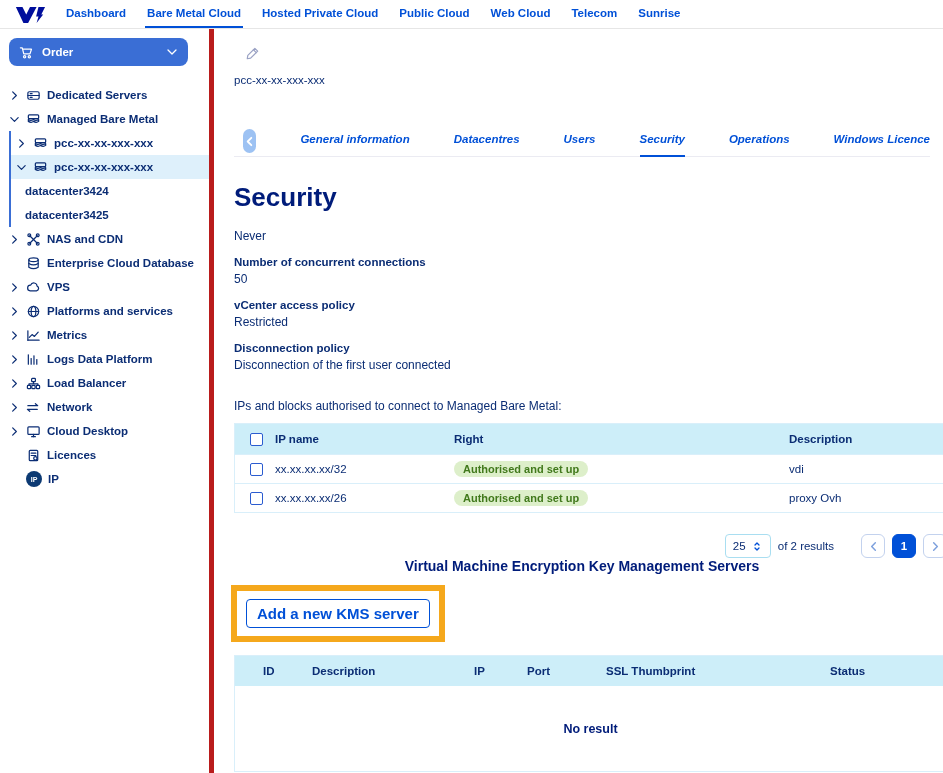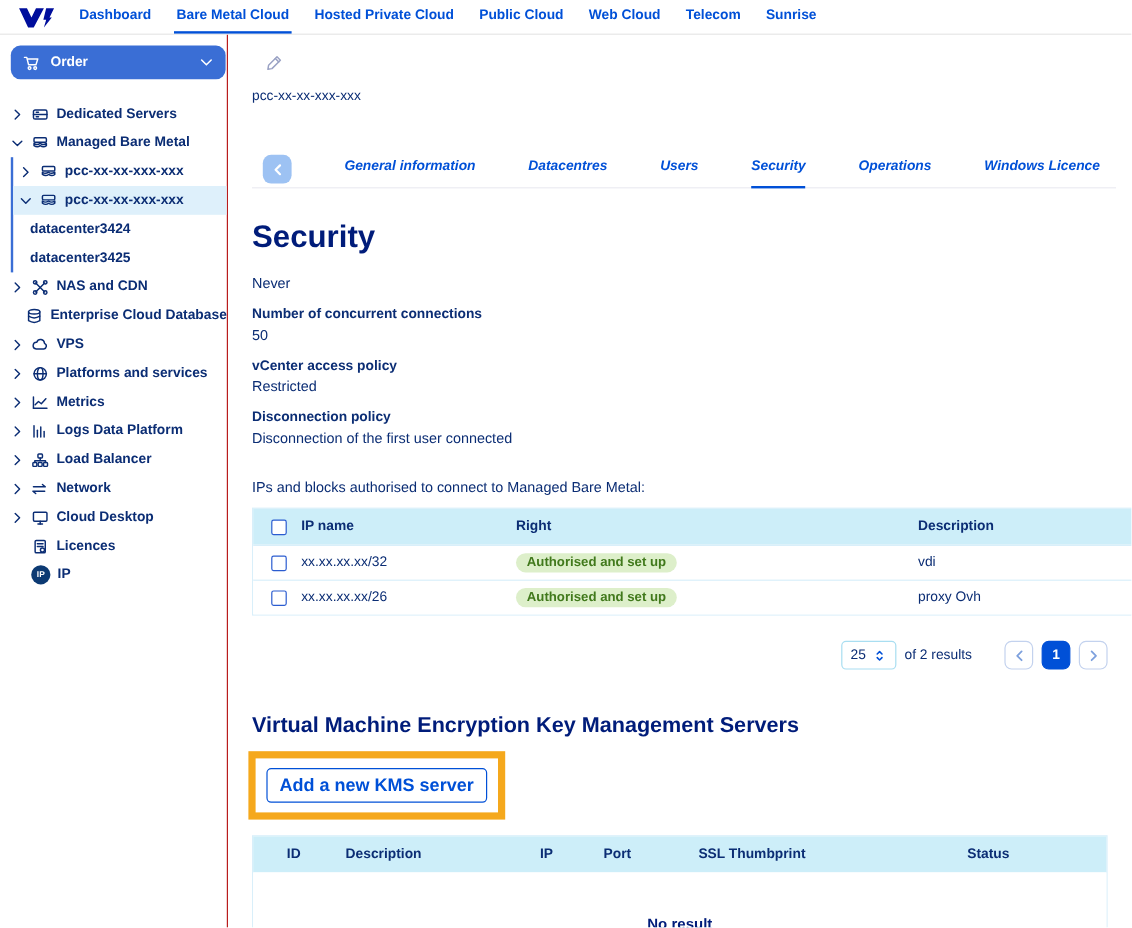--- a/index.html
+++ b/index.html
@@ -16,21 +16,21 @@
   
   .topnav{height:29px; display:flex; align-items:stretch; border-bottom:1px solid #e6e6e6; padding-left:14px;}
   .logo{display:flex; align-items:center; margin-right:18px;}
   .topnav-items{display:flex; gap:17px;}
   .topnav-item{display:flex; align-items:center; font-size:11.5px; font-weight:bold; color:var(--accent);
     border-bottom:2px solid transparent; padding:0 2px; cursor:pointer;}
   .topnav-item.active{border-bottom-color:var(--accent);}
 
   
   .layout{display:flex; height:744px;}
-  .sidebar{width:190px; flex:none; border-right:1px solid #b91c1c; padding-top:9px; overflow:hidden;}
+  .sidebar{width:214px; flex:none; border-right:5px solid #b91c1c; padding-top:9px; overflow:hidden;}
   .main{flex:1; padding:0 13px 0 20px; overflow:hidden;}
 
   
   .order-btn{margin:0 9px; height:28px; width:179px; background:var(--order-btn); border-radius:8px;
     display:flex; align-items:center; gap:8px; padding:0 10px; color:#fff; font-size:11.5px; font-weight:bold; cursor:pointer;}
   .order-btn svg{stroke:#fff;}
   .order-btn .spacer{flex:1;}
   .tree{margin-top:17px; font-size:11.5px; font-weight:bold;}
   .tree-row{display:flex; align-items:center; height:24px; padding-left:9px; gap:6px; cursor:pointer; white-space:nowrap;}
   .tree-row .chev{width:11px; display:flex; justify-content:center;}
@@ -76,21 +76,21 @@
   .pagesize{height:24px; min-width:46px; border:1px solid #a9def1; border-radius:4px; display:flex;
     align-items:center; justify-content:center; gap:5px; font-size:11.5px; padding:0 6px; cursor:pointer;}
   .pagesize svg{stroke:var(--accent);}
   .results{font-size:11.5px; margin-right:20px;}
   .pg-btn{width:24px; height:24px; border-radius:6px; border:1px solid #c3d2ee; background:#fff;
     display:flex; align-items:center; justify-content:center; cursor:pointer;}
   .pg-btn svg{stroke:#7da0dd; stroke-width:1.6;}
   .pg-btn.current{background:var(--accent); border-color:var(--accent); color:#fff; font-size:11.5px; font-weight:bold;}
 
   
-  .h2{margin-top:36px; font-size:18px; font-weight:bold; color:var(--heading);}
+  .h2{font-size:14px; font-weight:bold; color:var(--heading);text-align:center;}
   .kms-highlight{display:inline-block; margin-top:11px; margin-left:-3px; border:6px solid var(--highlight);
     padding:8px 9px; background:#fff;}
   .kms-add-btn{border:1px solid var(--accent); color:var(--accent); background:#fff; border-radius:4px;
     padding:5px 10px; font-size:15px; font-weight:bold; font-family:inherit; cursor:pointer;}
   .kms-tbl{margin-top:13px; width:713px; border:1px solid var(--table-border);}
   .kms-head{display:grid; grid-template-columns:49px 162px 53px 79px 224px 1fr; align-items:center;
     height:30px; background:var(--table-header-bg); font-size:11.5px; font-weight:bold;}
   .kms-head > div{padding-left:28px;}
   .kms-empty{height:85px; display:flex; align-items:center; justify-content:center;
     font-size:12.5px; font-weight:bold; color:var(--heading); background:#fff;}

